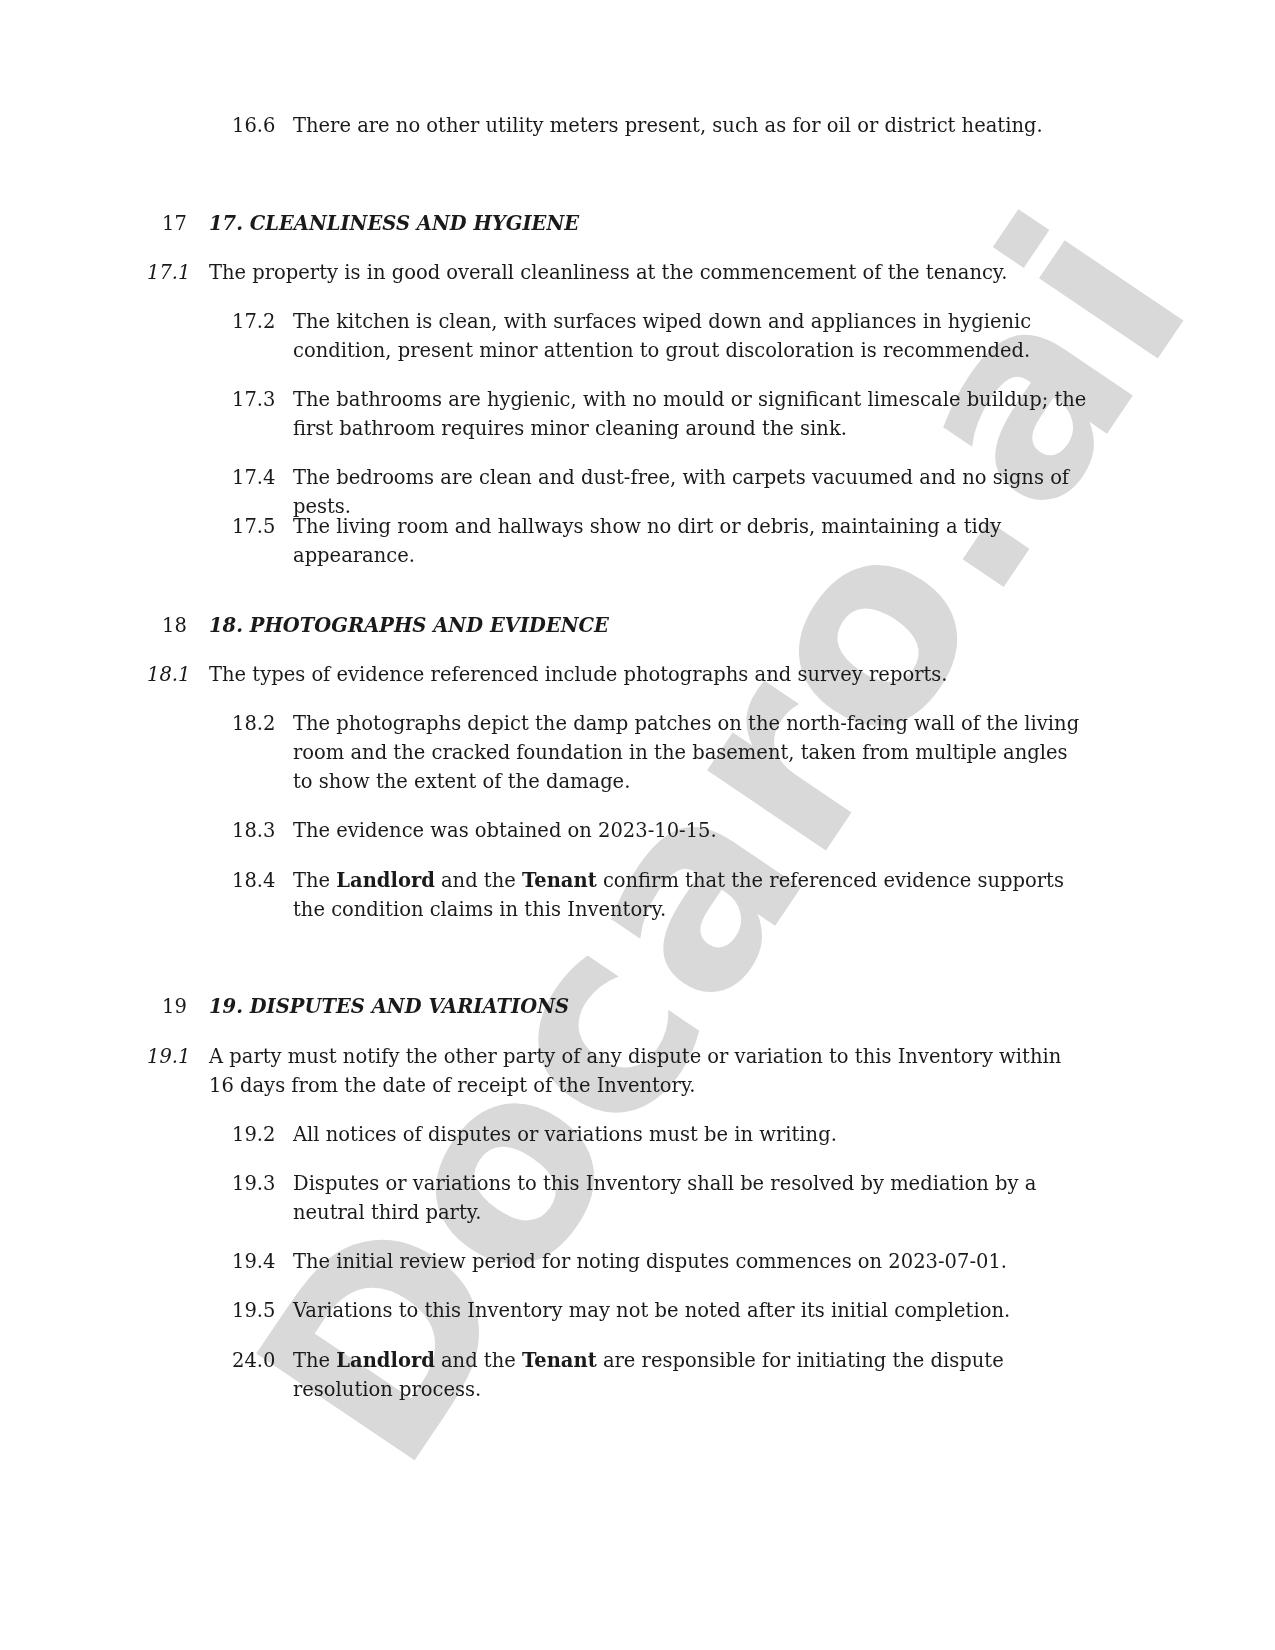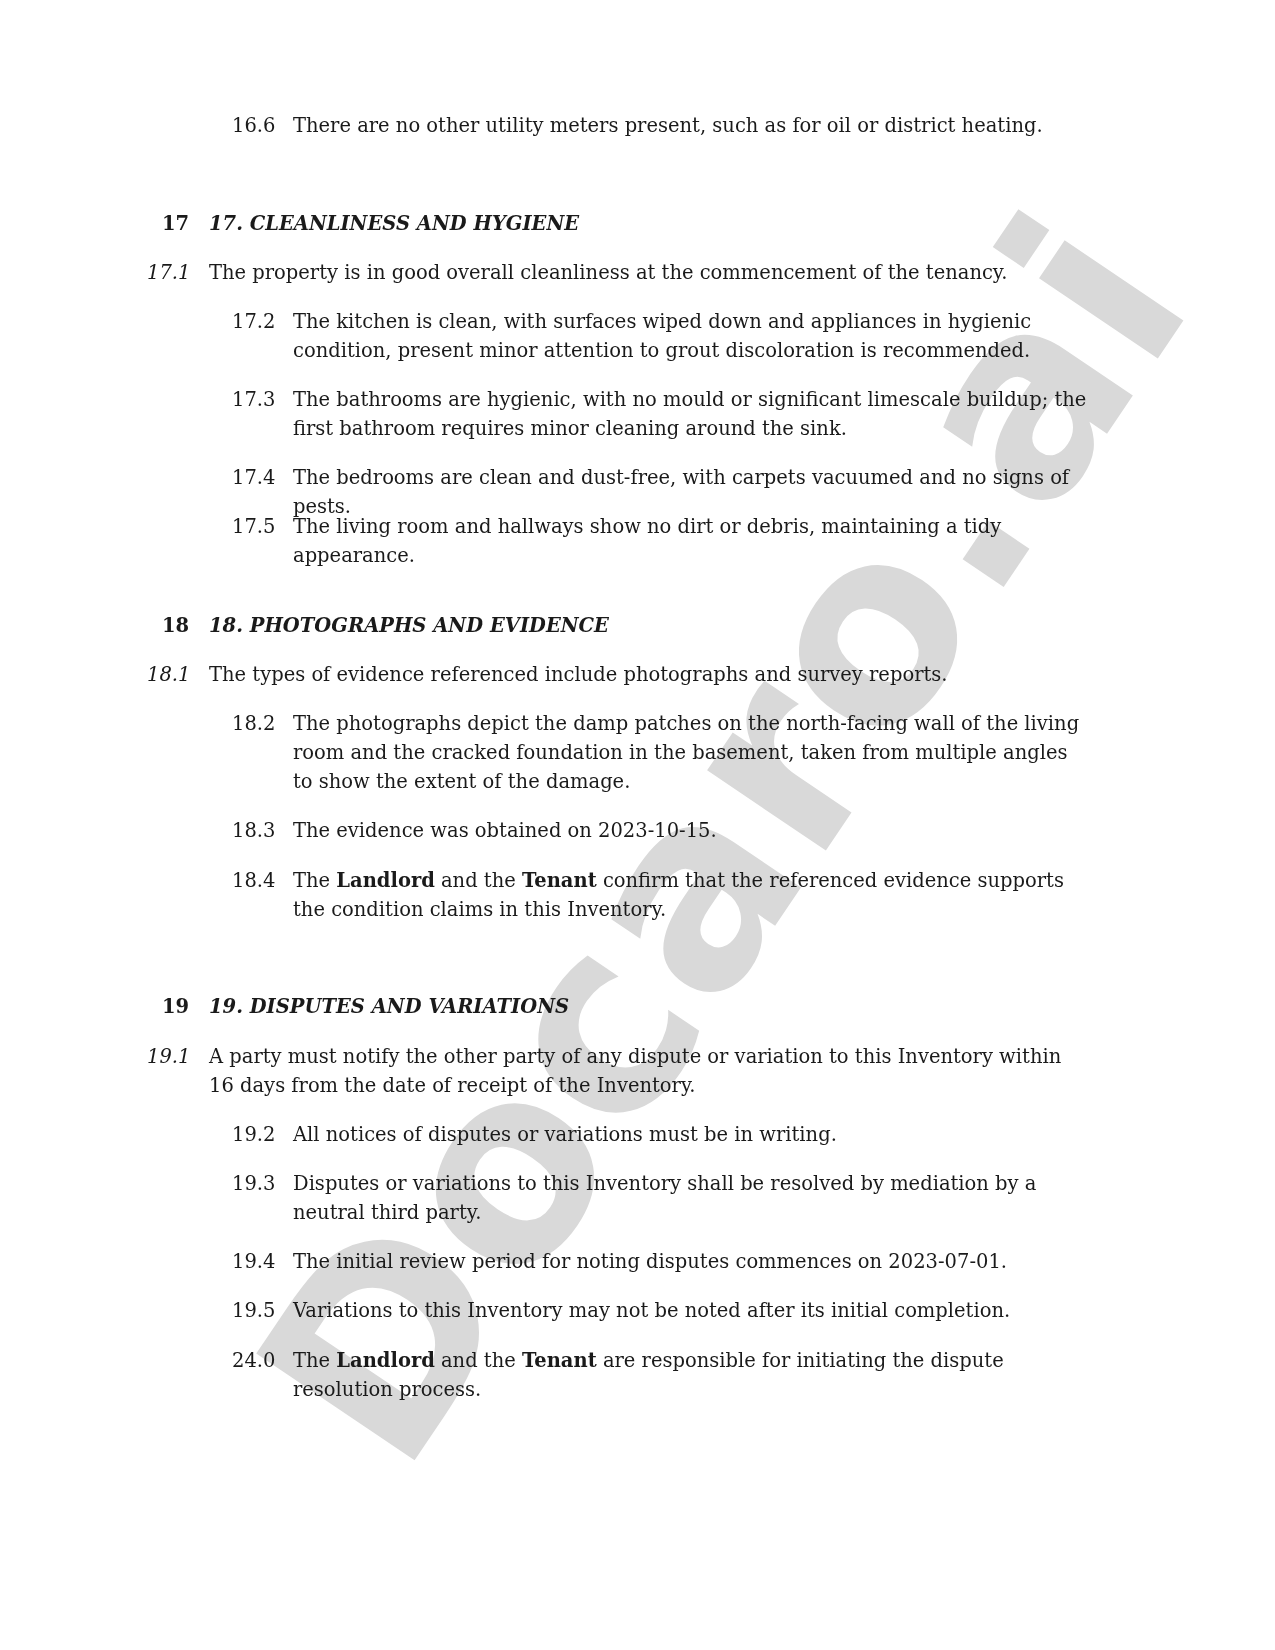--- a/index.html
+++ b/index.html
@@ -56,21 +56,21 @@
       position: absolute;
       white-space: nowrap;
     }
     .txt {
       position: absolute;
     }
     .lvl2 .num { left: 220px; }
     .lvl2 .txt { left: 281px; width: 800px; }
     .lvl1 .num { left: 135px; font-style: italic; }
     .lvl1 .txt { left: 197px; width: 880px; }
-    .heading .num { left: 150px; font-weight: bold; }
+    .heading .num { left: 150px; font-weight: normal; }
     .heading .txt { left: 197px; font-weight: bold; width: 880px; font-style: italic; }
     b { font-weight: bold; }
   </style>
 </head>
 <body>
 
 <div class="page">
 
   <div class="watermark">Docaro.ai</div>
 

